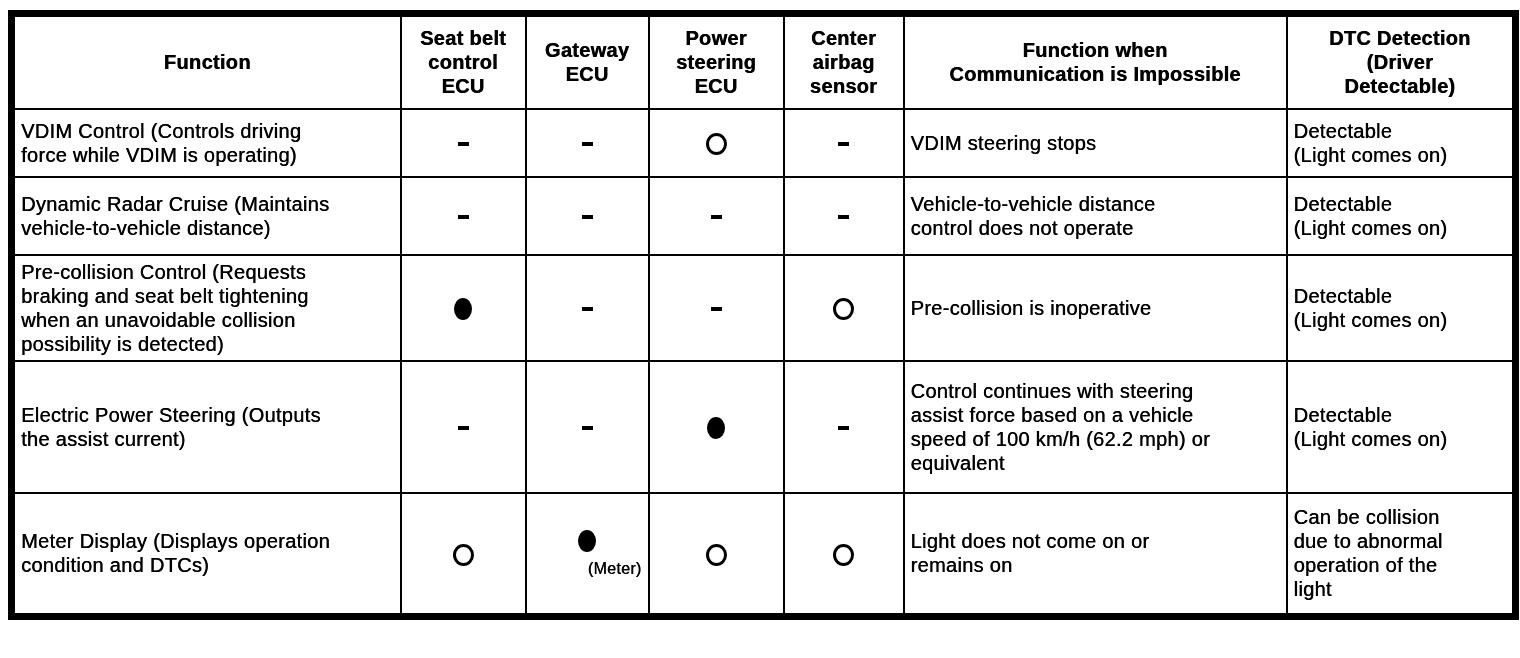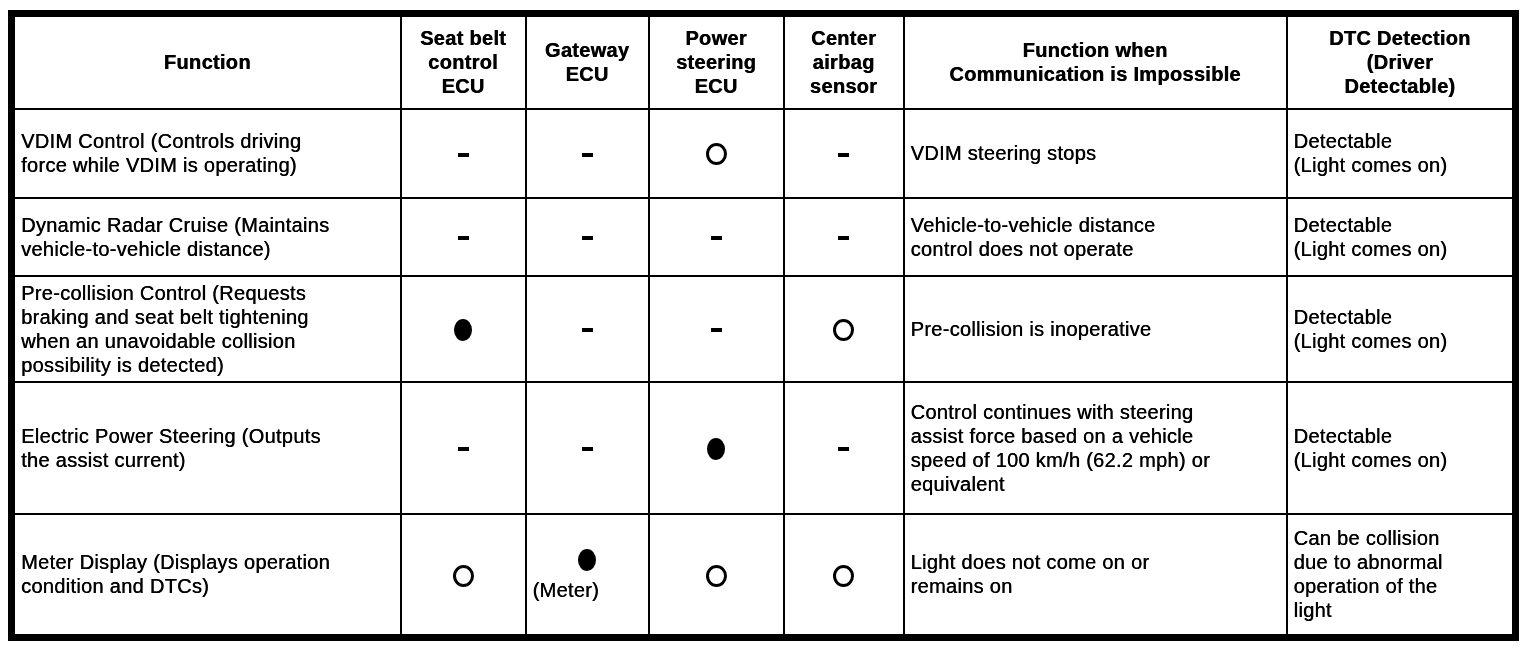--- a/index.html
+++ b/index.html
@@ -62,27 +62,27 @@
     box-sizing: border-box;
     background: #fff;
   }
   .mk-filled {
     width: 18px;
     height: 22px;
     border-radius: 50%;
     background: #000;
   }
   .mk-label {
-    font-size: 20px;
+    font-size: 16px;
     line-height: 1.15;
-    text-align: left;
+    text-align: right;
     margin-top: 8px;
   }
   tr.h-head { height: 95px; }
-  tr.h-r1 { height: 89px; }
+  tr.h-r1 { height: 68px; }
   tr.h-r2 { height: 78px; }
   tr.h-r3 { height: 106px; }
   tr.h-r4 { height: 132px; }
   tr.h-r5 { height: 124px; }
 </style>
 </head>
 <body>
 
 <div class="page">
   <table class="grid">

